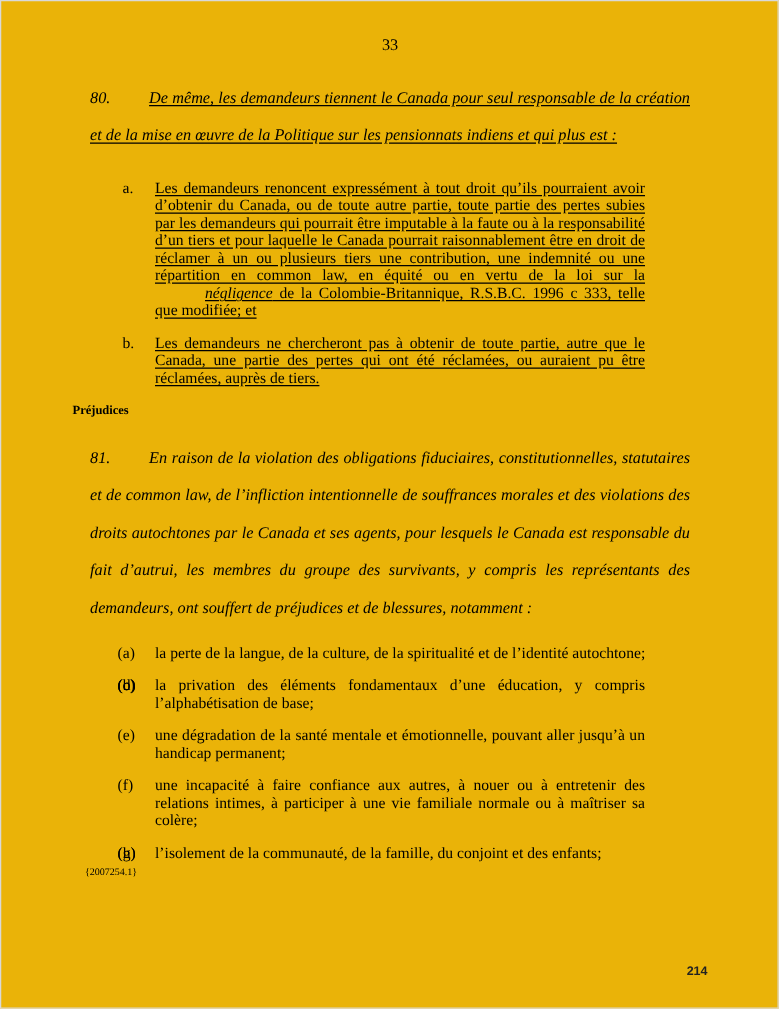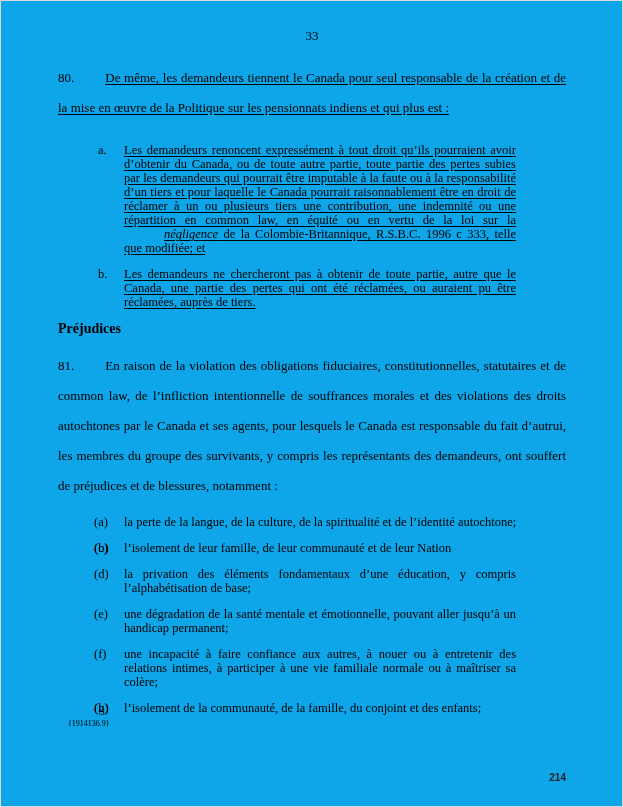--- a/index.html
+++ b/index.html
@@ -1,29 +1,29 @@
 <!DOCTYPE html>
 <html><head>
 <meta charset="utf-8">
 <style>
   html,body{margin:0;padding:0;background:#fff;}
   .page{
     position:relative;
     width:623px;height:807px;
     box-sizing:border-box;
-    background:#0ea5e9;
+    background:#eab308;
     border:1px solid #d9d9d9;
     padding:28px 56px 0 57px;
     font-family:"Liberation Serif", serif;
     font-size:13px;
     color:#000;
     overflow:hidden;
   }
   .pageno-top{text-align:center;line-height:14px;margin:0;}
-  .para{margin:0;text-align:justify;line-height:30px;}
+  .para{margin:14px;text-align:justify;line-height:30px;font-style:italic;}
   .p80{margin-top:20px;}
   .p81{margin-top:14px;}
   .pnum{display:inline-block;}
   .tab{display:inline-block;width:31px;}
   .u{text-decoration:underline;text-underline-offset:2px;}
   .ital{font-style:italic;margin-left:40px;}
   .sublist{margin:0;padding:0;}
   .subitem{
     position:relative;
     margin-left:66px;
@@ -31,21 +31,21 @@
     text-align:justify;
     line-height:14px;
     font-size:12.5px;
   }
   .list-ab{margin-top:20px;}
   .subitem + .subitem{margin-top:12px;}
   .subitem .marker{position:absolute;left:-26px;top:0;text-decoration:none;}
   .paren .marker{left:-30px;}
   .list-paren{margin-top:14px;}
   .nowrap{white-space:nowrap;text-align:left;}
-  .heading{margin:12px 0 0 0;font-weight:bold;line-height:16px;font-size:14px;}
+  .heading{margin:12px 0 0 0;font-weight:bold;line-height:16px;font-size:10px;}
   .footer-code{margin:4px 0 0 10px;font-size:8px;line-height:10px;}
   .pageno-bottom{
     position:absolute;top:771px;right:56px;
     font-family:"Liberation Sans", sans-serif;
     font-weight:bold;font-size:10px;color:#222;
   }
 </style>
 </head>
 <body>
 
@@ -69,36 +69,36 @@
   <p class="para p81"><span class="pnum">81.</span><span class="tab"></span><span>En raison de la violation des obligations fiduciaires, constitutionnelles, statutaires et de common law, de l’infliction intentionnelle de souffrances morales et des violations des droits autochtones par le Canada et ses agents, pour lesquels le Canada est responsable du fait d’autrui, les membres du groupe des survivants, y compris les représentants des demandeurs, ont souffert de préjudices et de blessures, notamment :</span></p>
 
   <div class="sublist list-paren">
     <div class="subitem paren nowrap">
       <span class="marker">(a)</span><span>la perte de la langue, de la culture, de la spiritualité et de l’identité autochtone;</span>
     </div>
     <div class="subitem paren nowrap">
       <span class="marker">(b)</span>
     </div>
     <div class="subitem paren nowrap">
-      <span class="marker">(c)</span><span>l’isolement de leur famille, de leur communauté et de leur Nation</span>
+      <span class="marker">(c)</span>
     </div>
     <div class="subitem paren">
       <span class="marker">(d)</span><span>la privation des éléments fondamentaux d’une éducation, y compris l’alphabétisation de base;</span>
     </div>
     <div class="subitem paren">
       <span class="marker">(e)</span><span>une dégradation de la santé mentale et émotionnelle, pouvant aller jusqu’à un handicap permanent;</span>
     </div>
     <div class="subitem paren">
       <span class="marker">(f)</span><span>une incapacité à faire confiance aux autres, à nouer ou à entretenir des relations intimes, à participer à une vie familiale normale ou à maîtriser sa colère;</span>
     </div>
     <div class="subitem paren nowrap">
       <span class="marker">(g)</span>
     </div>
     <div class="subitem paren nowrap">
       <span class="marker">(h)</span><span>l’isolement de la communauté, de la famille, du conjoint et des enfants;</span>
     </div>
   </div>
 
-  <p class="footer-code">{1914136.9}</p>
+  <p class="footer-code">{2007254.1}</p>
 
   <div class="pageno-bottom">214</div>
 
 </div>
 
 </body></html>

